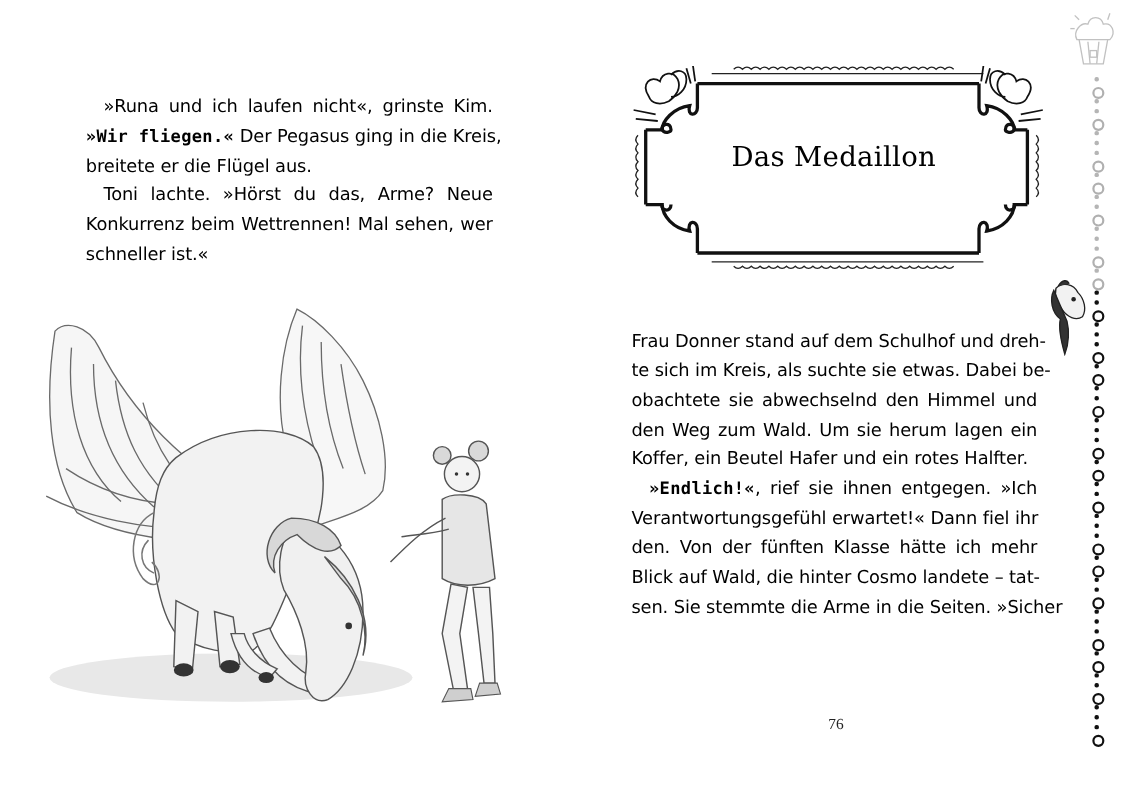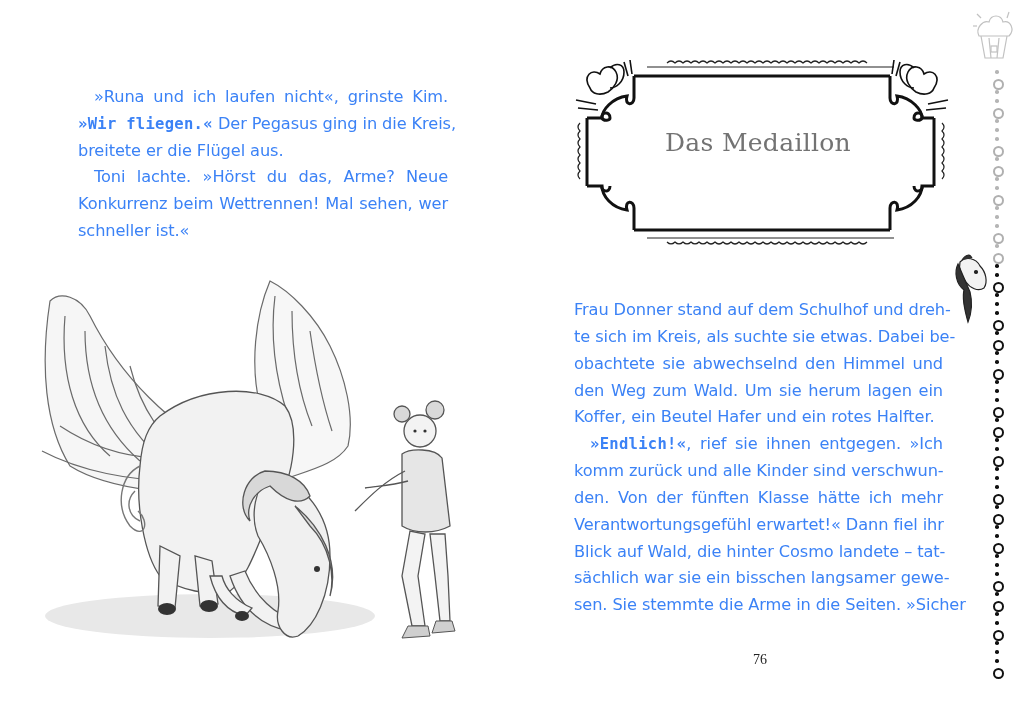--- a/index.html
+++ b/index.html
@@ -4,36 +4,36 @@
 <style>
   html, body { margin: 0; padding: 0; }
   body {
     width: 1020px; height: 721px; background: #ffffff; position: relative; overflow: hidden;
     font-family: "DejaVu Sans", sans-serif; color: #1a1a1a;
   }
   .page { position: absolute; top: 0; height: 721px; }
   .page-left { left: 0; width: 510px; }
   .page-right { left: 510px; width: 510px; }
 
-  .text-block { position: absolute; font-size: 16.2px; line-height: 26.8px; color: #3b82f6; letter-spacing: -0.1px; }
+  .text-block { position: absolute; font-size: 16.2px; line-height: 26.8px; color: #000000; letter-spacing: -0.1px; }
   .line { display: block; white-space: nowrap; text-align: justify; text-align-last: justify; height: 26.8px; }
   .line.last { text-align-last: left; }
   .line.indent { padding-left: 16px; }
   .bold-hand { font-family: "DejaVu Sans Mono", monospace; font-weight: bold; letter-spacing: 0.3px; font-size: 15.5px; }
 
   #left-text { left: 78px; top: 84px; width: 370px; }
   #right-text { left: 574px; top: 297px; width: 369px; }
   #right-text .line { height: 26.85px; }
 
   .illustration { position: absolute; left: 30px; top: 276px; width: 440px; height: 400px; }
 
   .chapter-frame { position: absolute; left: 572px; top: 58px; width: 380px; height: 190px; }
   .chapter-title {
     position: absolute; left: 572px; top: 128px; width: 372px; text-align: center;
-    font-family: "DejaVu Serif", serif; font-size: 25px; color: #737373; letter-spacing: 0.3px;
+    font-family: "DejaVu Serif", serif; font-size: 25px; color: #000000; letter-spacing: 0.3px;
   }
 
   .page-number {
     position: absolute; left: 740px; top: 652px; width: 40px; text-align: center;
     font-family: "Liberation Serif", serif; font-size: 14px; color: #222;
   }
 
   .progress-rail { position: absolute; left: 985px; top: 0; width: 35px; height: 721px; }
   .cupcake { position: absolute; left: 971px; top: 6px; width: 46px; height: 58px; opacity: 0.45; }
   .pony-marker { position: absolute; left: 952px; top: 252px; width: 40px; height: 74px; }
@@ -176,25 +176,23 @@
 </svg>
 <div class="chapter-title">Das Medaillon</div>
 
 <div class="text-block" id="right-text">
   <span class="line">Frau Donner stand auf dem Schulhof und dreh-</span>
   <span class="line">te sich im Kreis, als suchte sie etwas. Dabei be-</span>
   <span class="line">obachtete sie abwechselnd den Himmel und</span>
   <span class="line">den Weg zum Wald. Um sie herum lagen ein</span>
   <span class="line last">Koffer, ein Beutel Hafer und ein rotes Halfter.</span>
   <span class="line indent"><span class="bold-hand">»Endlich!«</span><span>, rief sie ihnen entgegen. »Ich</span></span>
-  <span class="line">komm zurück und alle Kinder sind verschwun-</span>
+  <span class="line">Verantwortungsgefühl erwartet!« Dann fiel ihr</span>
   <span class="line">den. Von der fünften Klasse hätte ich mehr</span>
-  <span class="line">Verantwortungsgefühl erwartet!« Dann fiel ihr</span>
   <span class="line">Blick auf Wald, die hinter Cosmo landete – tat-</span>
-  <span class="line">sächlich war sie ein bisschen langsamer gewe-</span>
   <span class="line">sen. Sie stemmte die Arme in die Seiten. »Sicher</span>
 </div>
 
 <div class="page-number">76</div>
 
 <svg class="cupcake" viewBox="0 0 46 58" xmlns="http://www.w3.org/2000/svg">
   <g fill="none" stroke="#777" stroke-width="1.2">
     <path d="M8 30 C4 22 12 14 18 16 C20 8 30 8 32 16 C40 14 44 24 38 30 Z"></path>
     <path d="M10 30 L14 52 L32 52 L36 30"></path>
     <line x1="18" y1="32" x2="20" y2="52"></line>

